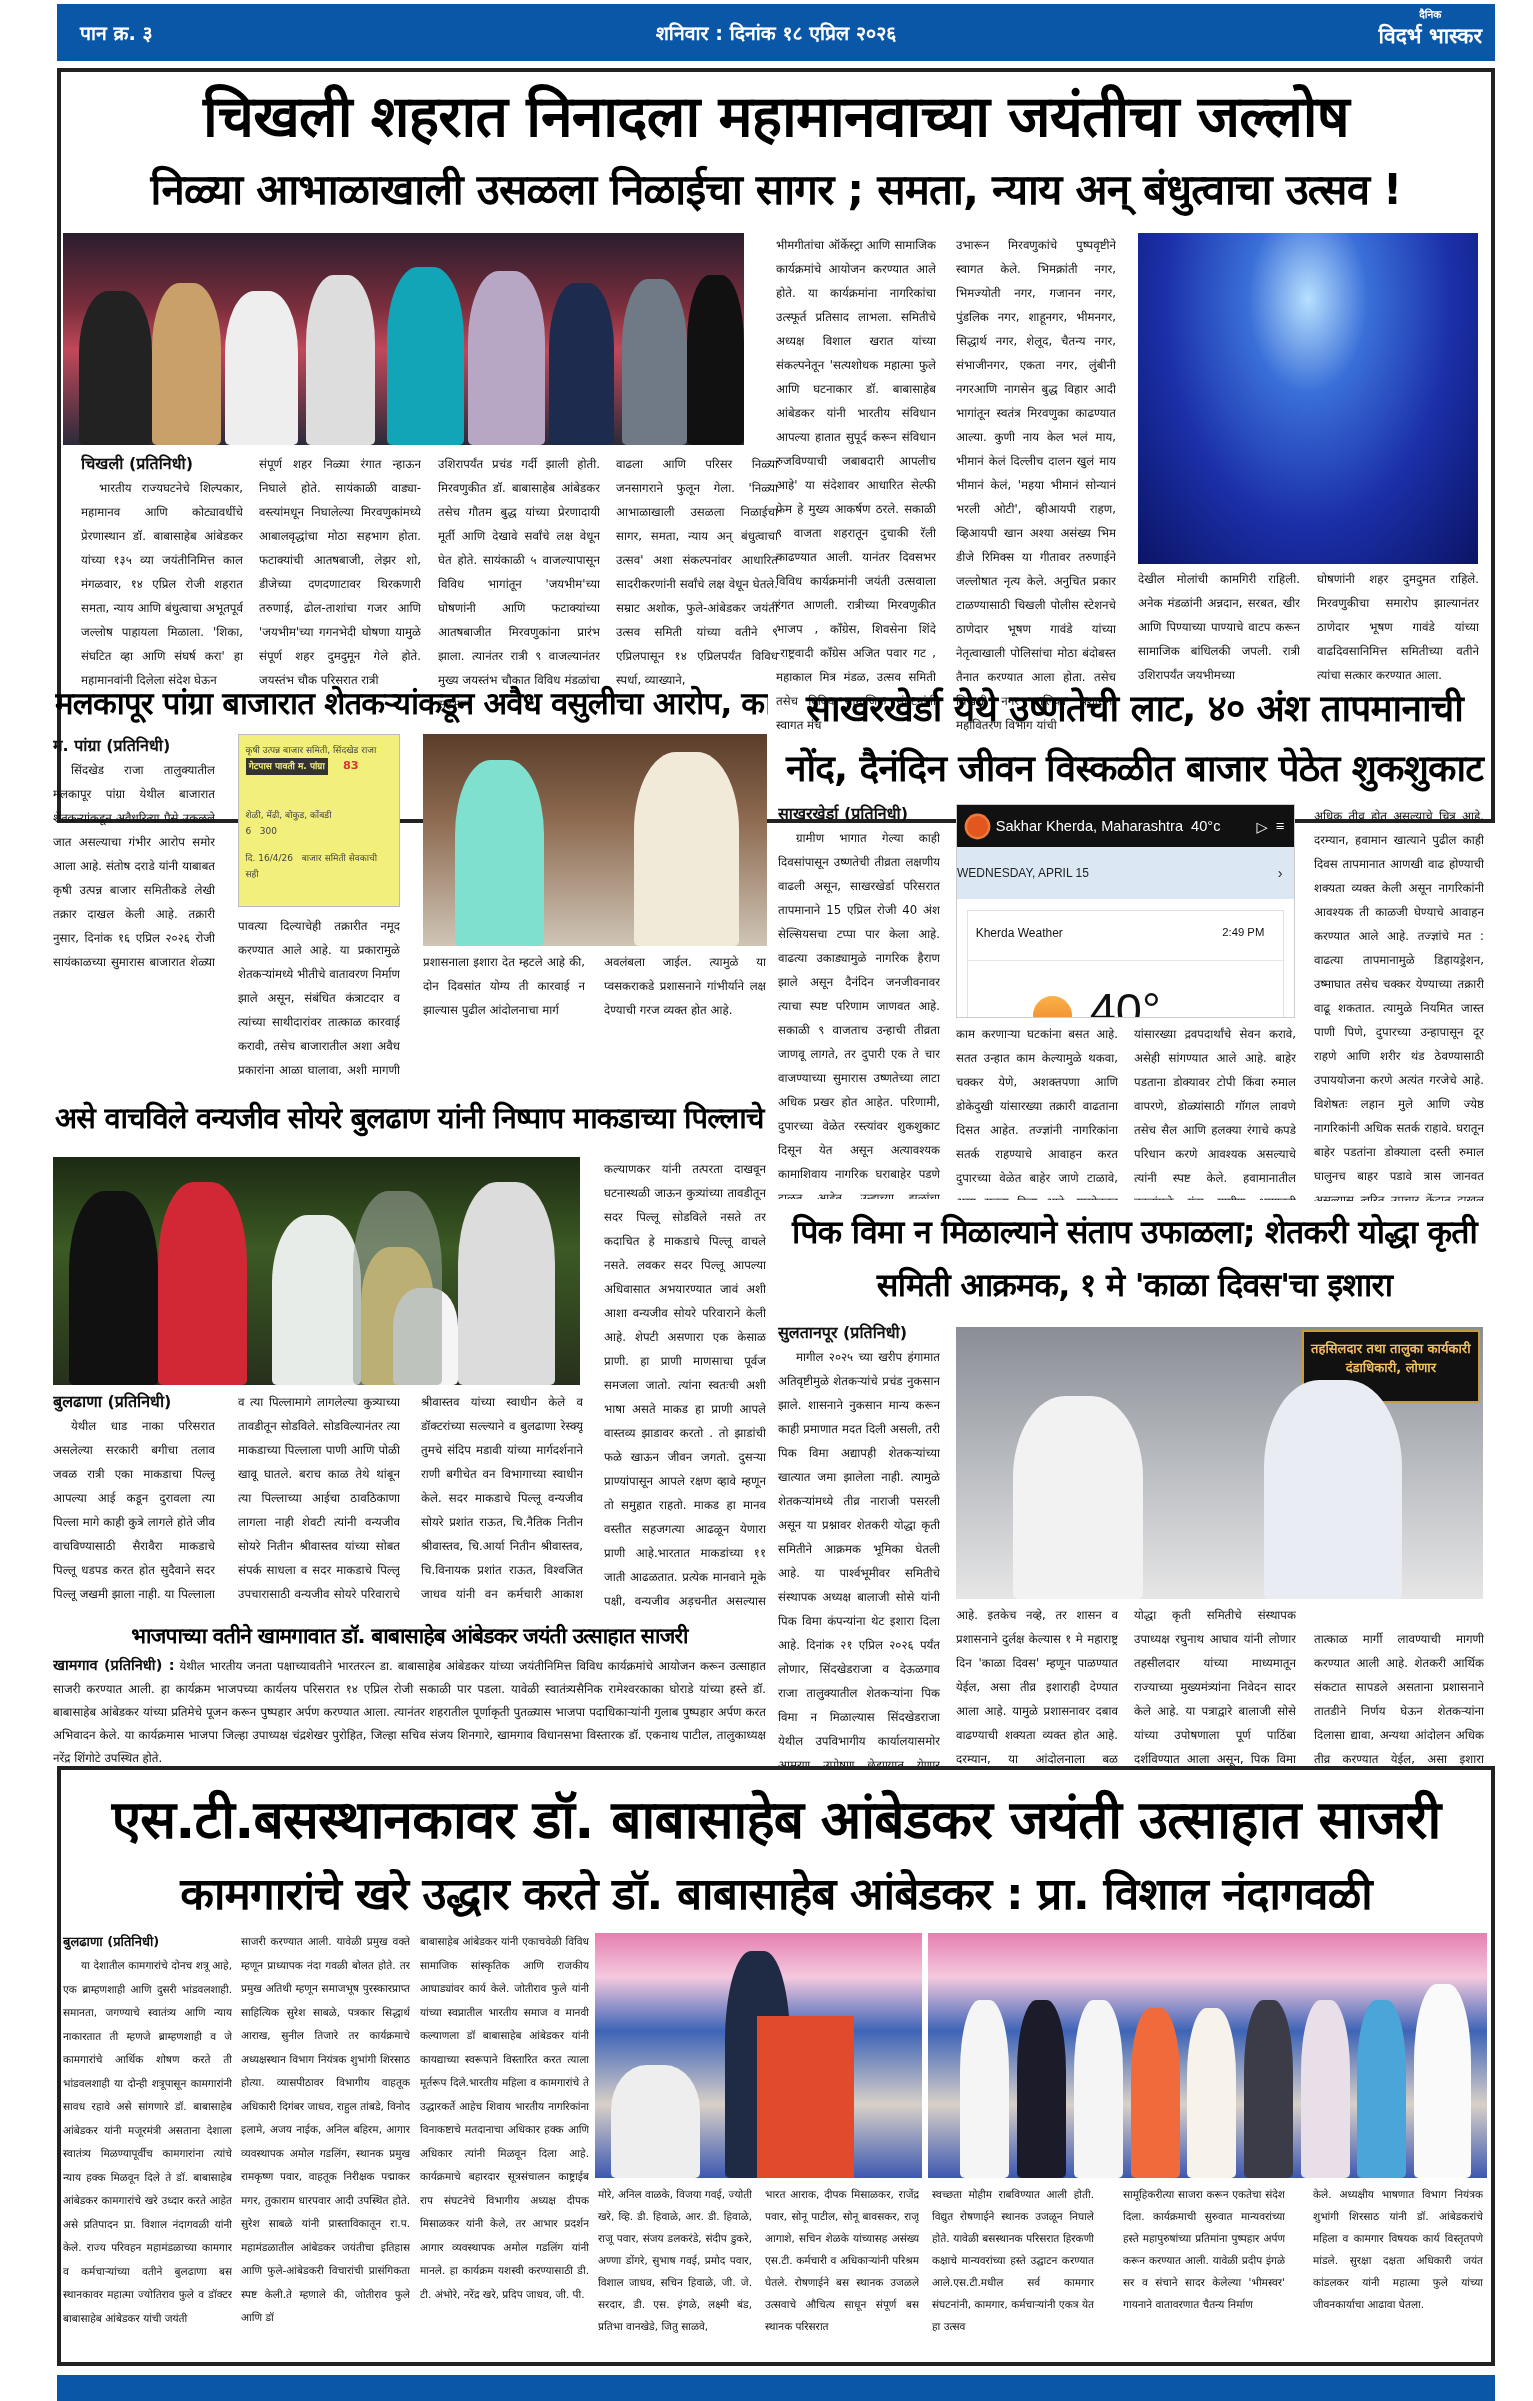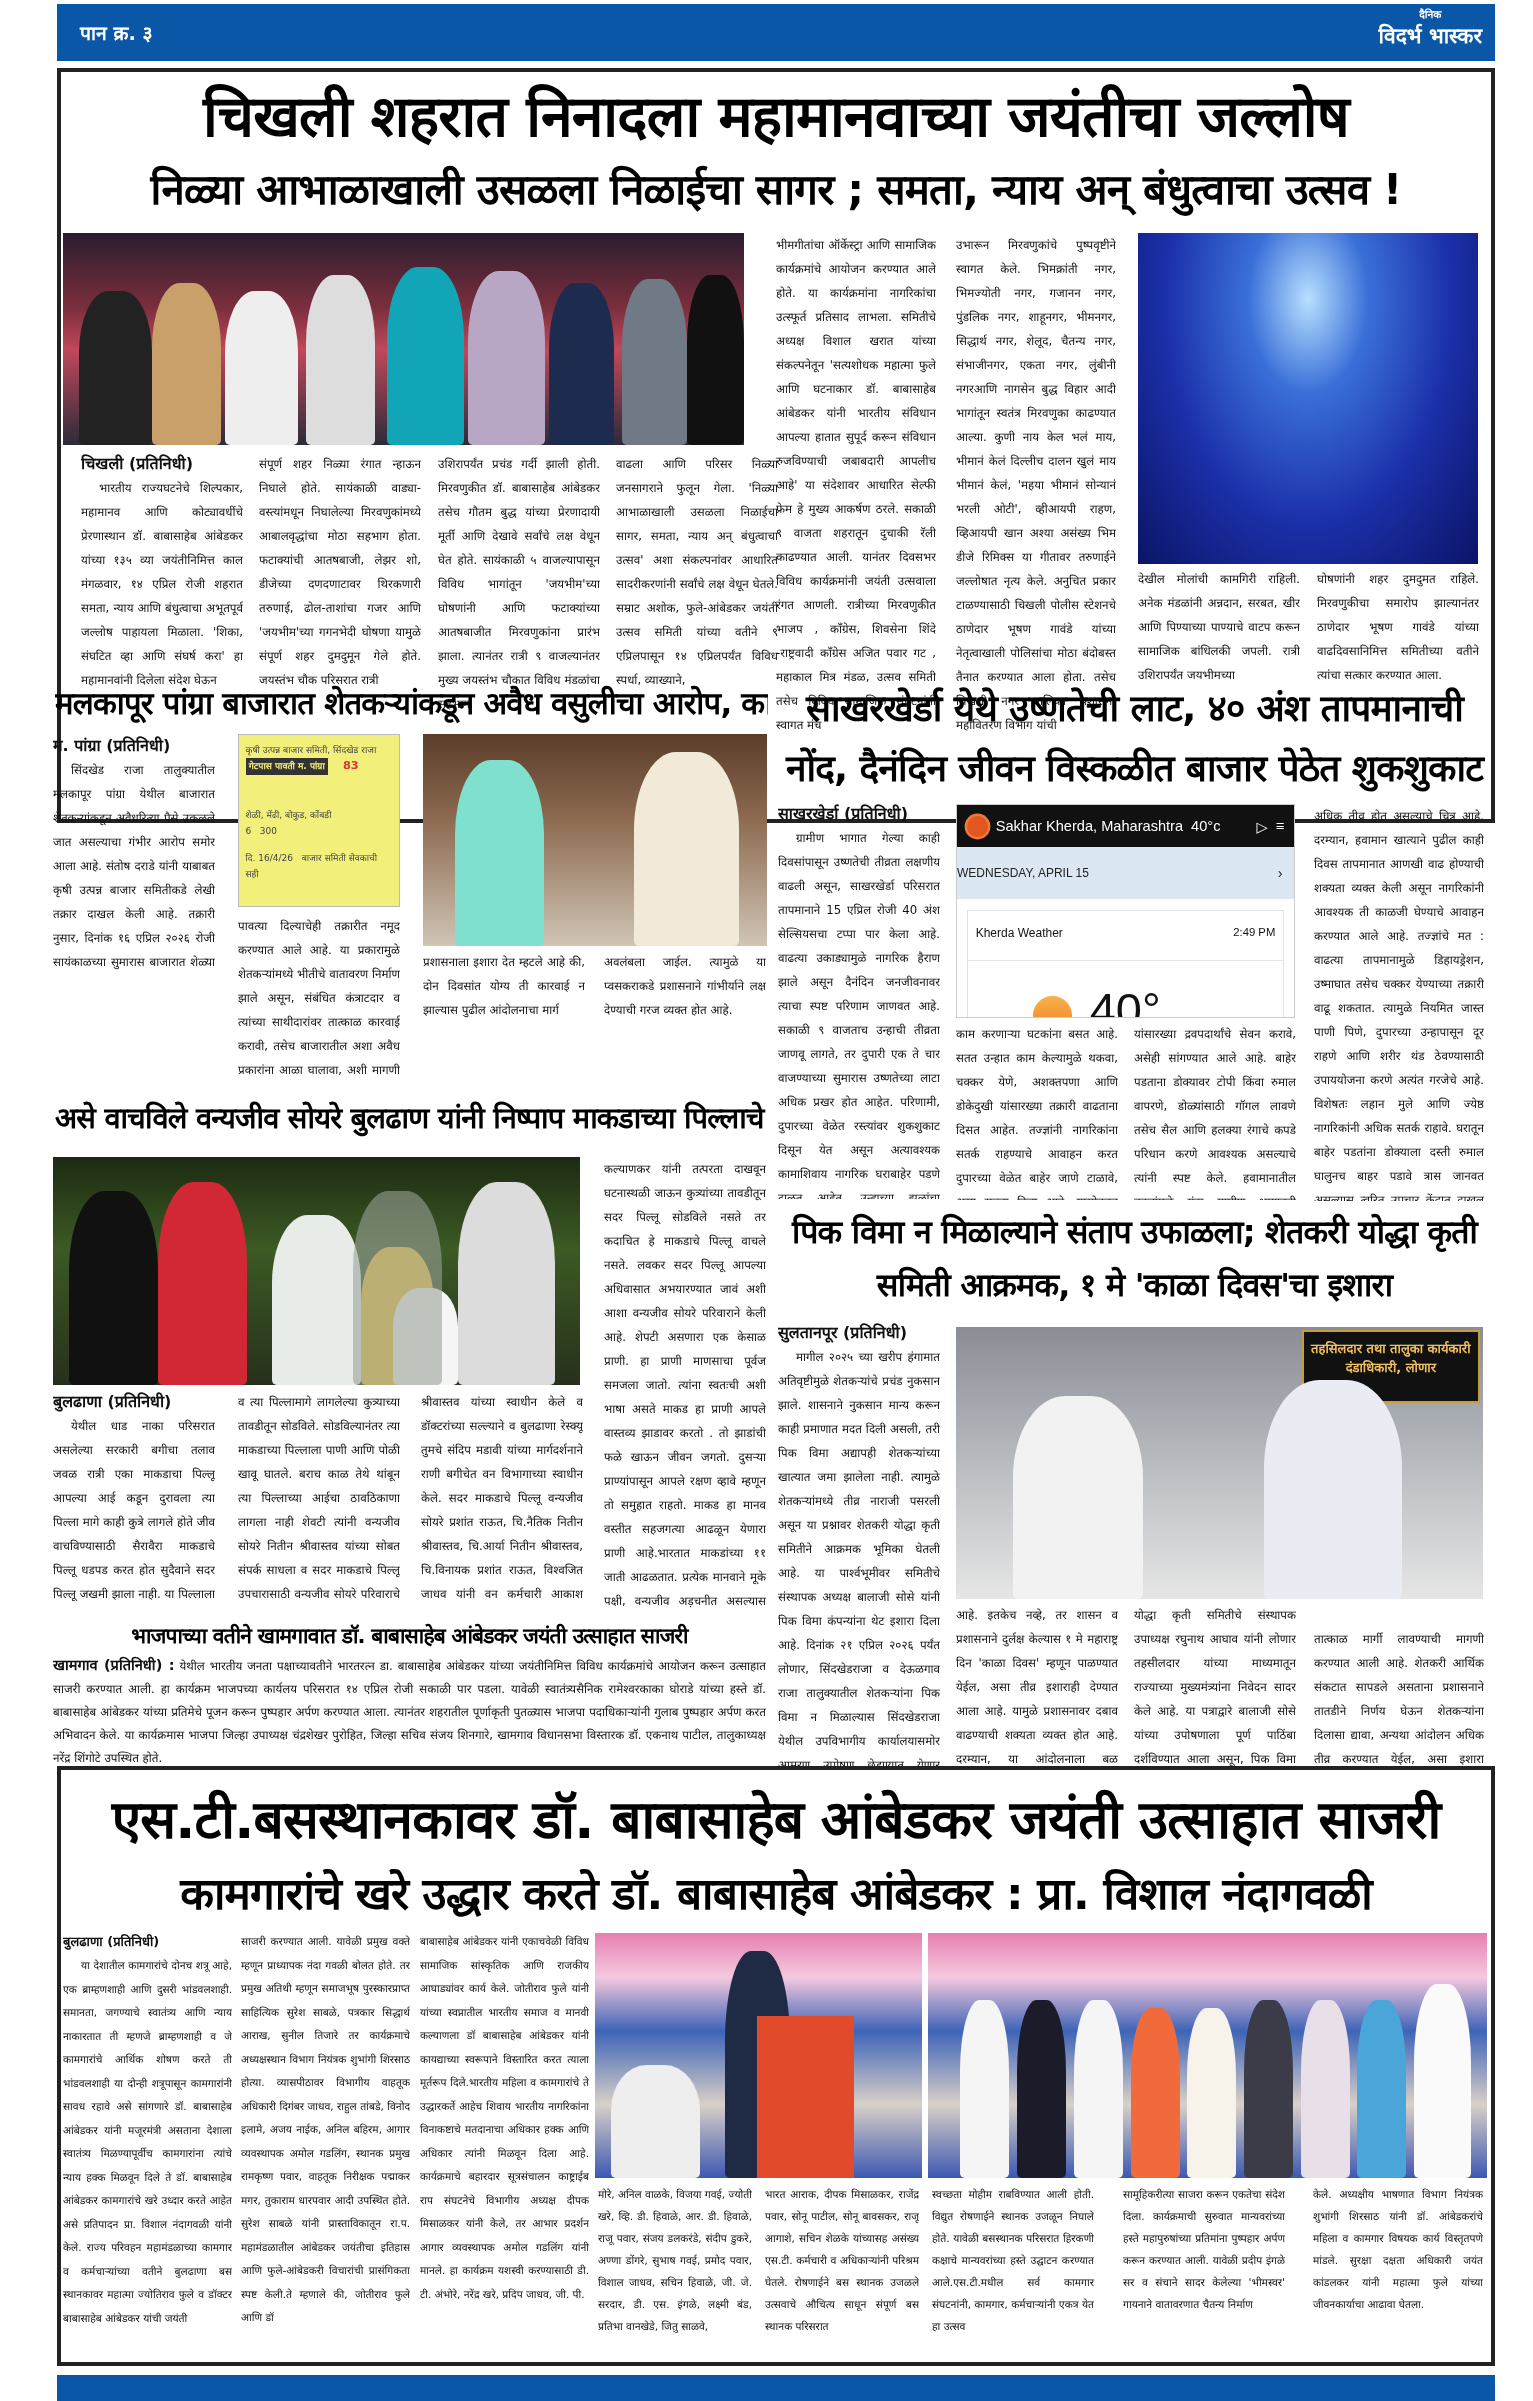--- a/index.html
+++ b/index.html
@@ -27,34 +27,35 @@
   .ph-tahsil { background: linear-gradient(180deg,#8a8d94 0%,#b8bbc0 50%,#e6e6e6 100%); }
   .ph-pink { background: linear-gradient(180deg,#e67fb0 0%,#f4c9de 18%,#3e64b7 40%,#d8d0c8 70%,#3d58b0 100%); }
   .person { position: absolute; bottom: 0; border-radius: 40% 40% 4.9px 4.9px; }
   .weather { background: #fff; border: 0.8px solid #ccc; overflow: hidden; }
   .weather .wh { height: 42px; background: #111; color: #fff; display: flex; align-items: center; padding: 0 9.7px; font-family: "Liberation Sans", sans-serif; font-size: 14.6px; gap: 8px; }
   .weather .sun { width: 21px; height: 21px; border-radius: 50%; background: #e2561f; box-shadow: 0 0 0 2.4px #f07a3a; }
   .weather .wd { height: 52px; background: #dbe8f4; display: flex; align-items: center; font-family: "Liberation Sans", sans-serif; font-size: 12px; color: #222; position: relative; }
   .weather .wd .chev { position: absolute; right: 11.3px; font-size: 14.6px; }
   .weather .card { margin: 11.3px 9.7px 0 9.7px; background: #fff; border: 0.8px solid #e2e2e2; height: 162px; position: relative; font-family: "Liberation Sans", sans-serif; }
   .weather .cw { position: absolute; left: 8px; top: 14.6px; font-size: 12px; }
-  .weather .tm { position: absolute; right: 8px; top: 14.6px; font-size: 11.3px; }
+  .weather .tm { position: absolute; right: 19px; top: 14.6px; font-size: 11.3px; }
   .weather .hr { position: absolute; left: 0; right: 0; top: 49px; border-top: 0.8px solid #e6e6e6; }
   .weather .bigsun { position: absolute; left: 65px; top: 85px; width: 39px; height: 39px; border-radius: 50%; background: linear-gradient(180deg,#f9b24a,#ef7d22); }
   .weather .temp { position: absolute; left: 122px; top: 71px; font-size: 47px; color: #111; }
   .weather .unit { position: absolute; left: 199px; top: 105px; font-size: 13px; color: #888; }
   .receipt-txt { font-size: 9px; color: #444; padding: 6.5px; line-height: 16px; }
   .receipt-txt .rt { background: #333; color: #f2f07a; padding: 0.8px 3.2px; font-weight: bold; display: inline-block; }
   .receipt-txt .no { color: #d33; font-weight: bold; margin-left: 15px; font-size: 11.3px; }
 </style>
 </head>
 <body>
 
 <div class="abs topbar">
   <span class="pg">पान क्र. ३</span>
+  <span class="dt">शनिवार : दिनांक १८ एप्रिल २०२६</span>
   <span class="brand">
     <span class="s">दैनिक</span>
     <span class="b">विदर्भ भास्कर</span>
   </span>
 </div>
 
 <div class="abs box" style="left:57px;top:68px;width:1438px;height:755px;"></div>
 <div class="abs hl c" style="left:65px;top:79px;width:1422px;font-size:57px;line-height:75px;">चिखली शहरात निनादला महामानवाच्या जयंतीचा जल्लोष</div>
 <div class="abs hl c" style="left:65px;top:156px;width:1422px;font-size:42px;line-height:68px;">निळ्या आभाळाखाली उसळला निळाईचा सागर ; समता, न्याय अन् बंधुत्वाचा उत्सव !</div>
 

